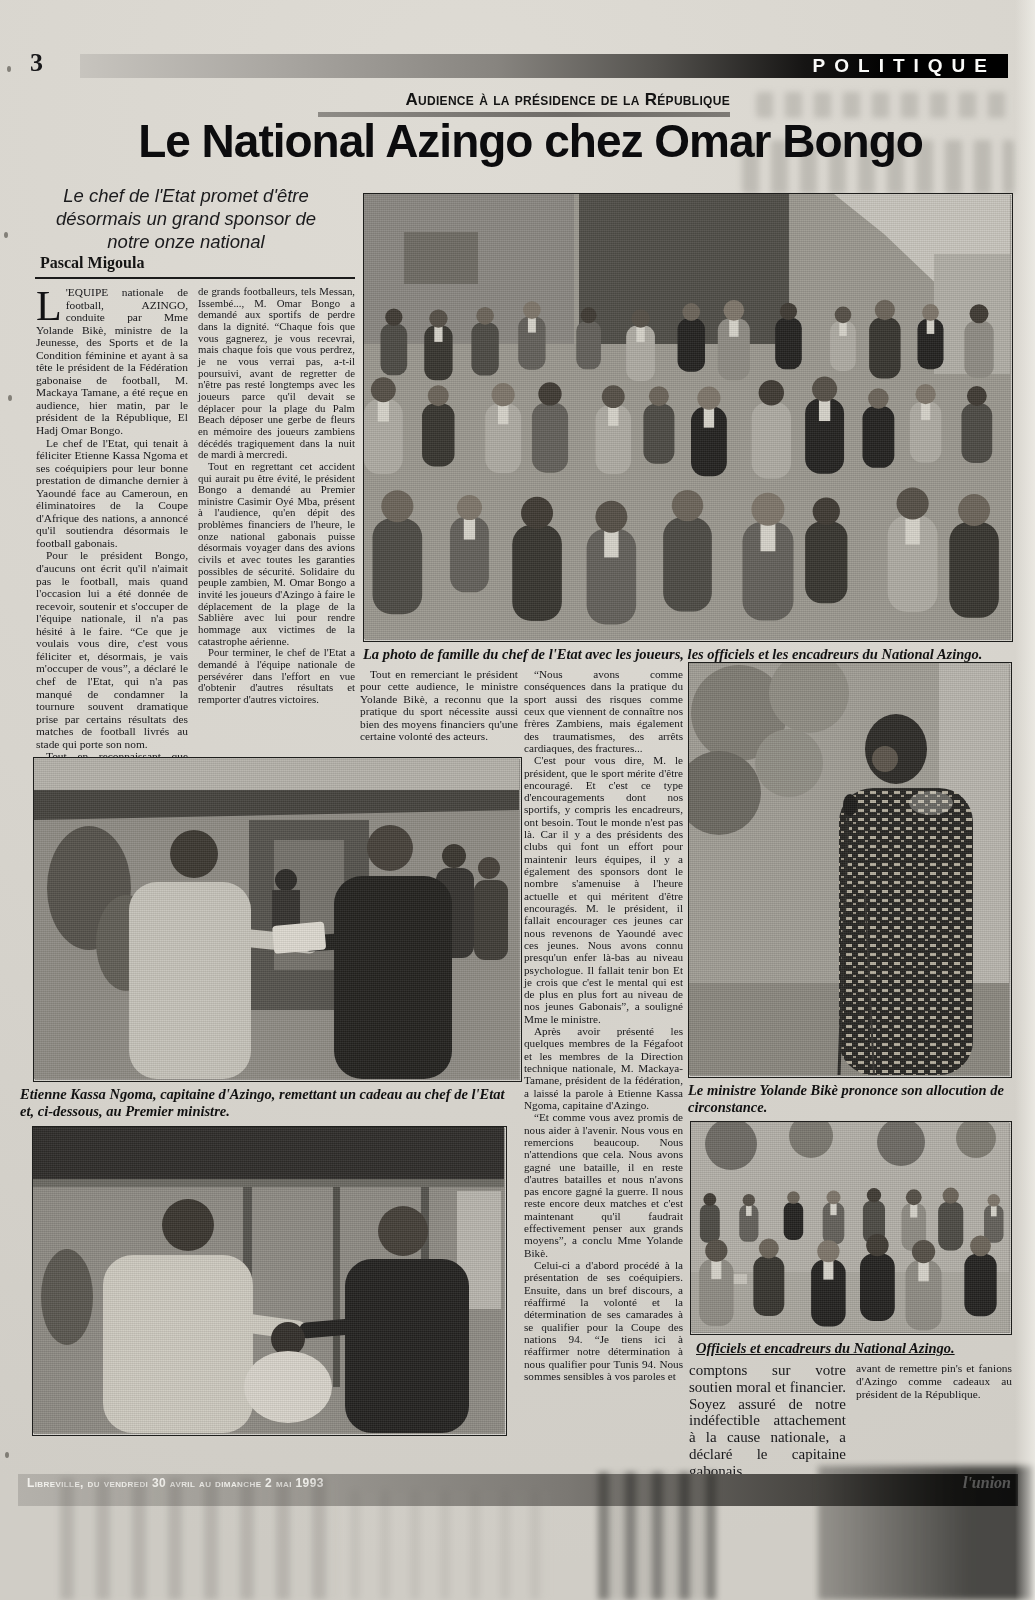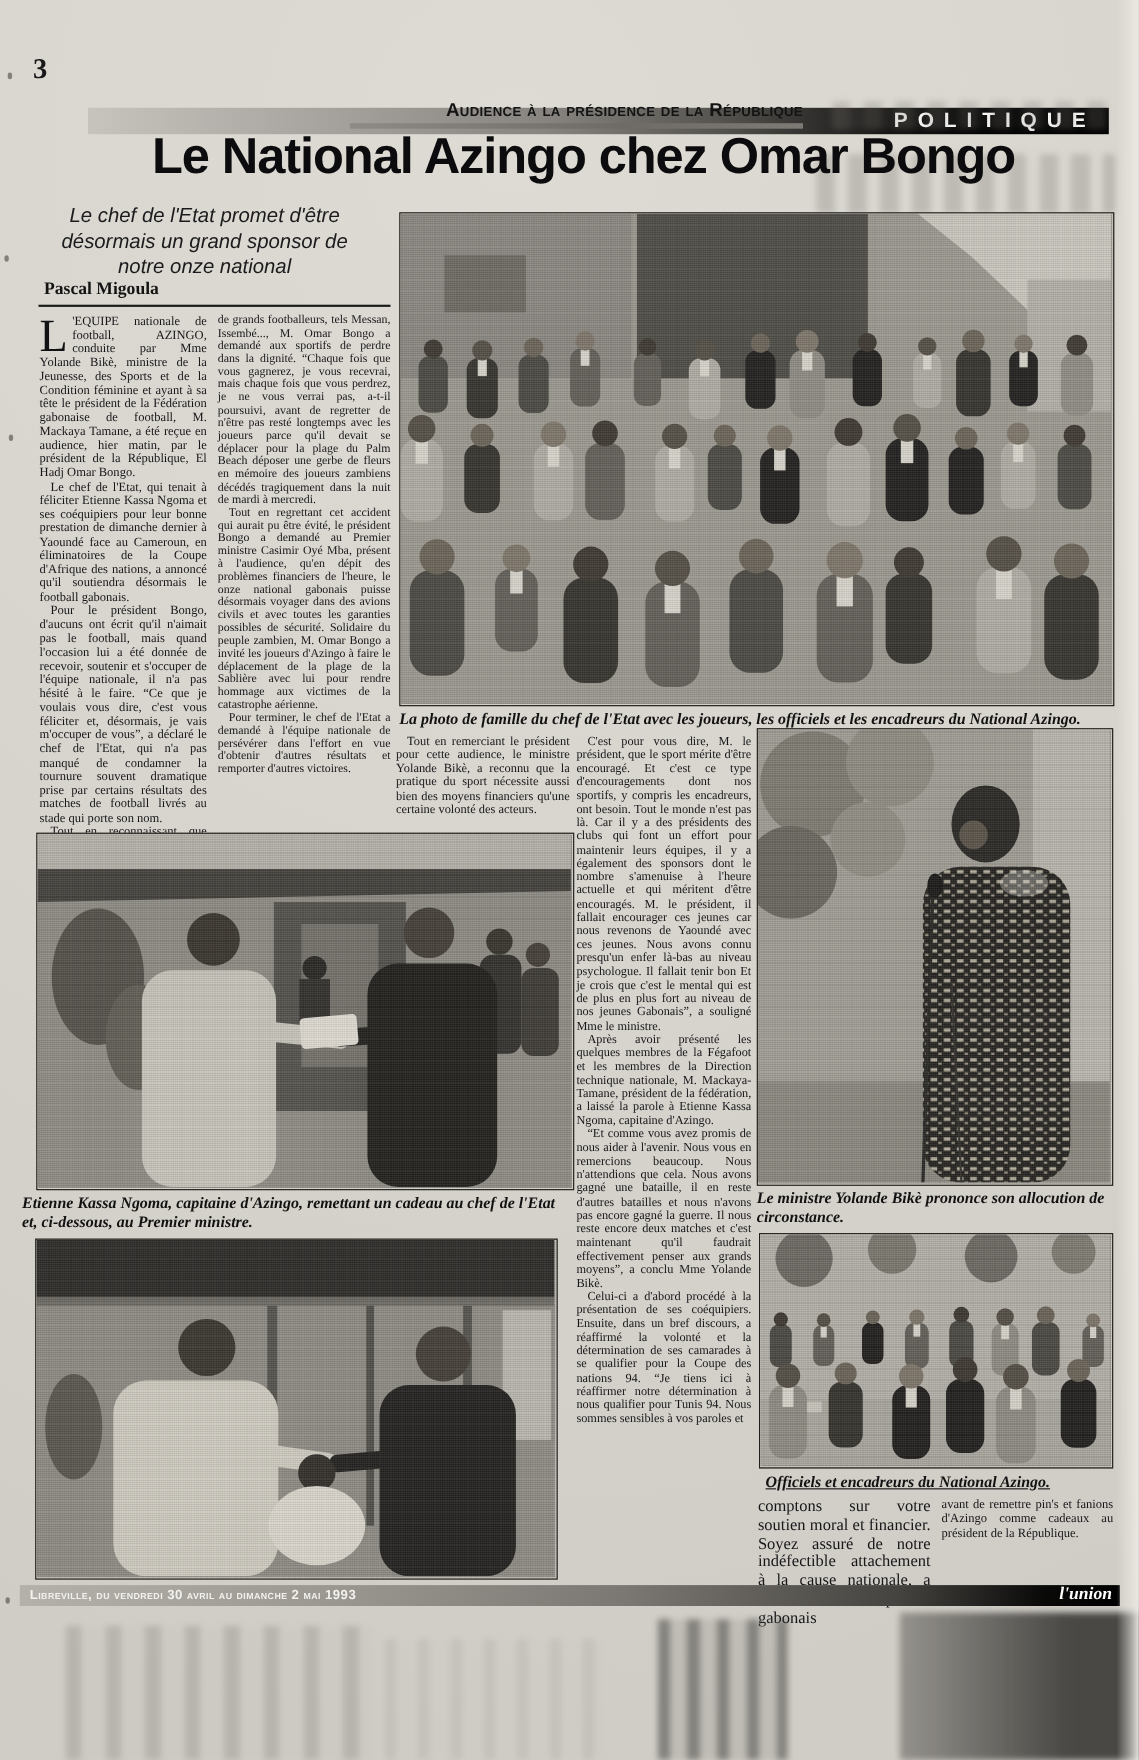--- a/index.html
+++ b/index.html
@@ -5,21 +5,21 @@
   html,body{margin:0;padding:0;}
   body{width:1035px;height:1600px;position:relative;overflow:hidden;
        background:#d6d3cc;font-family:"Liberation Serif",serif;}
   .page{position:absolute;inset:0;
         background:radial-gradient(130% 90% at 45% 8%, #dedbd4 0%, #d7d4cd 55%, #d0cdc6 100%);}
   .abs{position:absolute;}
 
   
   .pageno{left:30px;top:48px;font:bold 26px "Liberation Serif",serif;color:#18181a;}
   .topbar{left:80px;top:54px;width:928px;height:24px;
-          background:linear-gradient(90deg,#c7c4be 0%,#a8a5a0 22%,#87847f 45%,#55534f 62%,#161514 78%,#000 88%);margin-top:44px;}
+          background:linear-gradient(90deg,#c7c4be 0%,#a8a5a0 22%,#87847f 45%,#55534f 62%,#161514 78%,#000 88%);}
   .section{position:absolute;right:12px;top:1px;color:#fafaf8;
            font:bold 19px "Liberation Sans",sans-serif;letter-spacing:9px;}
   .kicker{left:318px;top:90px;width:412px;text-align:right;color:#141414;
           font:bold 17px "Liberation Sans",sans-serif;font-variant:small-caps;letter-spacing:.3px;}
   .kicker-rule{left:318px;top:112px;width:412px;height:5px;
           background:linear-gradient(90deg,#8e8b86,#6e6b67 60%,#7d7a75);}
   .headline{left:0;top:118px;width:1035px;margin:0;text-align:center;color:#0c0c0e;
           font:bold 46px/1 "Liberation Sans",sans-serif;letter-spacing:-1px;padding-left:13px;}
   .standfirst{left:40px;top:184px;width:292px;text-align:center;color:#1b1b1d;
           font:italic 18.5px/1.25 "Liberation Sans",sans-serif;}
@@ -44,21 +44,21 @@
   
   .photo{position:absolute;border:1px solid #1e1e1c;background:#99968f;overflow:hidden;
          box-shadow:inset 0 0 0 1px #d3d1ca;}
   .photo::after{content:"";position:absolute;inset:0;pointer-events:none;
          background:repeating-linear-gradient(0deg,rgba(255,255,255,.05) 0 1px,rgba(0,0,0,.06) 1px 2px),
                     repeating-linear-gradient(90deg,rgba(255,255,255,.03) 0 1px,rgba(0,0,0,.03) 1px 2px);}
   .caption{position:absolute;text-align:left;color:#121212;
            font:bold italic 14.5px/1.15 "Liberation Serif",serif;}
 
   
-  .footbar{left:18px;top:1441px;width:1000px;height:19px;
+  .footbar{left:18px;top:1474px;width:1000px;height:32px;
            background:linear-gradient(90deg,#b4b1ab 0%,#9b9892 28%,#7b7873 55%,#45433f 80%,#0a0a09 93%,#000 100%);}
   .footdate{position:absolute;left:9px;top:2px;color:#f2f1ed;
            font:bold 12px "Liberation Sans",sans-serif;font-variant:small-caps;letter-spacing:.4px;}
   .brand{position:absolute;right:7px;top:0px;color:#ffffff;
            font:bold italic 16px "Liberation Serif",serif;}
 
   
   .ghost{position:absolute;filter:blur(3px);opacity:.5;border-radius:4px;
          background:repeating-linear-gradient(90deg,rgba(125,122,115,.55) 0 17px,rgba(205,202,195,.15) 17px 29px);}
   .smudge{position:absolute;filter:blur(3px);}
@@ -96,20 +96,21 @@
     </div>
   <div class="col col2">
       <p class="para flush">de grands footballeurs, tels Messan, Issembé..., M. Omar Bongo a demandé aux sportifs de perdre dans la dignité. “Chaque fois que vous gagnerez, je vous recevrai, mais chaque fois que vous perdrez, je ne vous verrai pas, a-t-il poursuivi, avant de regretter de n'être pas resté longtemps avec les joueurs parce qu'il devait se déplacer pour la plage du Palm Beach déposer une gerbe de fleurs en mémoire des joueurs zambiens décédés tragiquement dans la nuit de mardi à mercredi.</p>
       <p class="para">Tout en regrettant cet accident qui aurait pu être évité, le président Bongo a demandé au Premier ministre Casimir Oyé Mba, présent à l'audience, qu'en dépit des problèmes financiers de l'heure, le onze national gabonais puisse désormais voyager dans des avions civils et avec toutes les garanties possibles de sécurité. Solidaire du peuple zambien, M. Omar Bongo a invité les joueurs d'Azingo à faire le déplacement de la plage de la Sablière avec lui pour rendre hommage aux victimes de la catastrophe aérienne.</p>
       <p class="para">Pour terminer, le chef de l'Etat a demandé à l'équipe nationale de persévérer dans l'effort en vue d'obtenir d'autres résultats et remporter d'autres victoires.</p>
     </div>
   <div class="col col3">
       <p class="para">Tout en remerciant le président pour cette audience, le ministre Yolande Bikè, a reconnu que la pratique du sport nécessite aussi bien des moyens financiers qu'une certaine volonté des acteurs.</p>
     </div>
   <div class="col col4">
+      <p class="para">“Nous avons comme conséquences dans la pratique du sport aussi des risques comme ceux que viennent de connaître nos frères Zambiens, mais également des traumatismes, des arrêts cardiaques, des fractures...</p>
       <p class="para">C'est pour vous dire, M. le président, que le sport mérite d'être encouragé. Et c'est ce type d'encouragements dont nos sportifs, y compris les encadreurs, ont besoin. Tout le monde n'est pas là. Car il y a des présidents des clubs qui font un effort pour maintenir leurs équipes, il y a également des sponsors dont le nombre s'amenuise à l'heure actuelle et qui méritent d'être encouragés. M. le président, il fallait encourager ces jeunes car nous revenons de Yaoundé avec ces jeunes. Nous avons connu presqu'un enfer là-bas au niveau psychologue. Il fallait tenir bon Et je crois que c'est le mental qui est de plus en plus fort au niveau de nos jeunes Gabonais”, a souligné Mme le ministre.</p>
       <p class="para">Après avoir présenté les quelques membres de la Fégafoot et les membres de la Direction technique nationale, M. Mackaya-Tamane, président de la fédération, a laissé la parole à Etienne Kassa Ngoma, capitaine d'Azingo.</p>
       <p class="para">“Et comme vous avez promis de nous aider à l'avenir. Nous vous en remercions beaucoup. Nous n'attendions que cela. Nous avons gagné une bataille, il en reste d'autres batailles et nous n'avons pas encore gagné la guerre. Il nous reste encore deux matches et c'est maintenant qu'il faudrait effectivement penser aux grands moyens”, a conclu Mme Yolande Bikè.</p>
       <p class="para">Celui-ci a d'abord procédé à la présentation de ses coéquipiers. Ensuite, dans un bref discours, a réaffirmé la volonté et la détermination de ses camarades à se qualifier pour la Coupe des nations 94. “Je tiens ici à réaffirmer notre détermination à nous qualifier pour Tunis 94. Nous sommes sensibles à vos paroles et</p>
     </div>
   <div class="col col5">
       <p class="para flush">comptons sur votre soutien moral et financier. Soyez assuré de notre indéfectible attachement à la cause nationale, a déclaré le capitaine gabonais</p>
     </div>
   <div class="col col6">
       <p class="para flush">avant de remettre pin's et fanions d'Azingo comme cadeaux au président de la République.</p>

